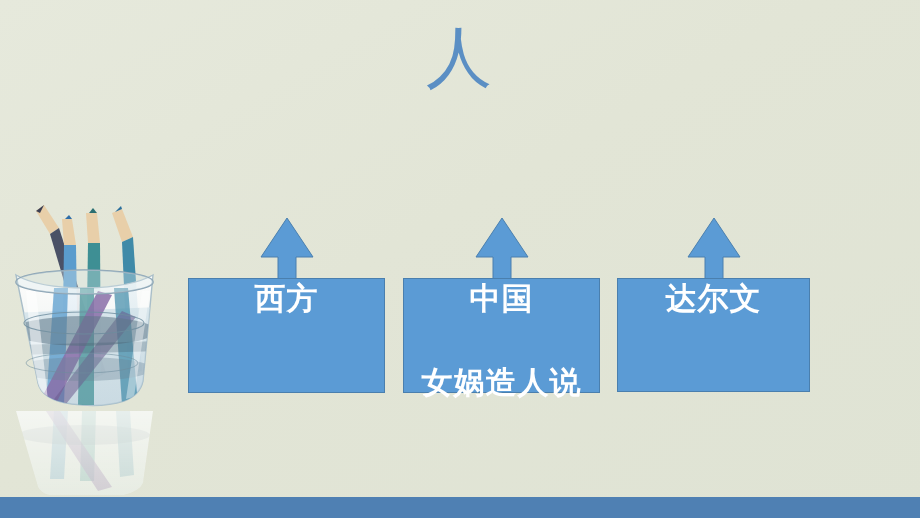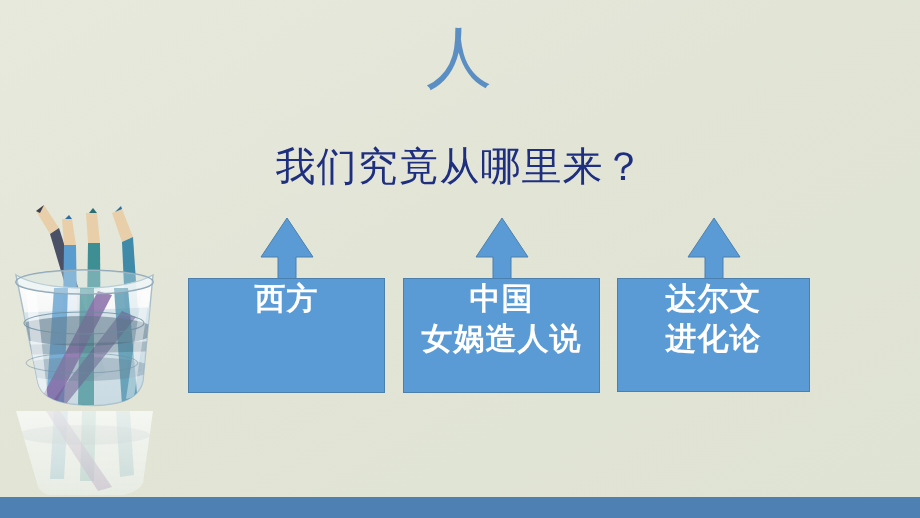--- a/index.html
+++ b/index.html
@@ -81,21 +81,21 @@
     white-space: nowrap;
     letter-spacing: 1px;
   }
 
   
   #group-1 { left: 188px; }
   #group-1 .box { left: 0; width: 197px; height: 115px; }
   #group-1 .arrow-svg { left: 69px; }
   
   #group-2 { left: 403px; }
-  #group-2 .box { left: 0; width: 197px; height: 115px; }
+  #group-2 .box { left: 0; width: 197px; height: 115px; gap: 44px; }
   #group-2 .arrow-svg { left: 69px; }
   
   #group-3 { left: 617px; }
   #group-3 .box { left: 0; width: 193px; height: 114px; }
   #group-3 .arrow-svg { left: 67px; }
 
   
   #bottom-bar {
     position: absolute;
     left: 0;
@@ -204,21 +204,20 @@
         <path d="M114,216 L128,216 L132,280 L118,282 Z" fill="#57a0b8" opacity="0.45"></path>
         <path d="M44,216 L58,216 L110,292 L96,296 Z" fill="#9b82b8" opacity="0.6"></path>
         <ellipse cx="82" cy="240" rx="66" ry="10" fill="#7d95a3" opacity="0.3"></ellipse>
       </g>
       <path d="M14,216 L151,216 L141,288 Q138,296 122,300 Q100,306 70,304 Q40,302 36,292 Z" fill="url(#reflFade)"></path>
     </svg>
   </div>
 
   <div id="title">人</div>
 
-  <div id="subtitle">我们究竟从哪里来？</div>
 
   <div class="group" id="group-1">
     <svg class="arrow-svg" width="60" height="65" viewBox="0 0 60 65">
       <polygon points="30,3 56,42 39,42 39,65 21,65 21,42 4,42" fill="#5b9bd5" stroke="#4a7fae" stroke-width="1"></polygon>
     </svg>
     <div class="box">
       <div class="line">西方</div>
     </div>
   </div>
 
@@ -231,19 +230,18 @@
       <div class="line">女娲造人说</div>
     </div>
   </div>
 
   <div class="group" id="group-3">
     <svg class="arrow-svg" width="60" height="65" viewBox="0 0 60 65">
       <polygon points="30,3 56,42 39,42 39,65 21,65 21,42 4,42" fill="#5b9bd5" stroke="#4a7fae" stroke-width="1"></polygon>
     </svg>
     <div class="box">
       <div class="line">达尔文</div>
-      <div class="line">进化论</div>
     </div>
   </div>
 
   <div id="bottom-bar"></div>
 
 </div>
 
 </body></html>

